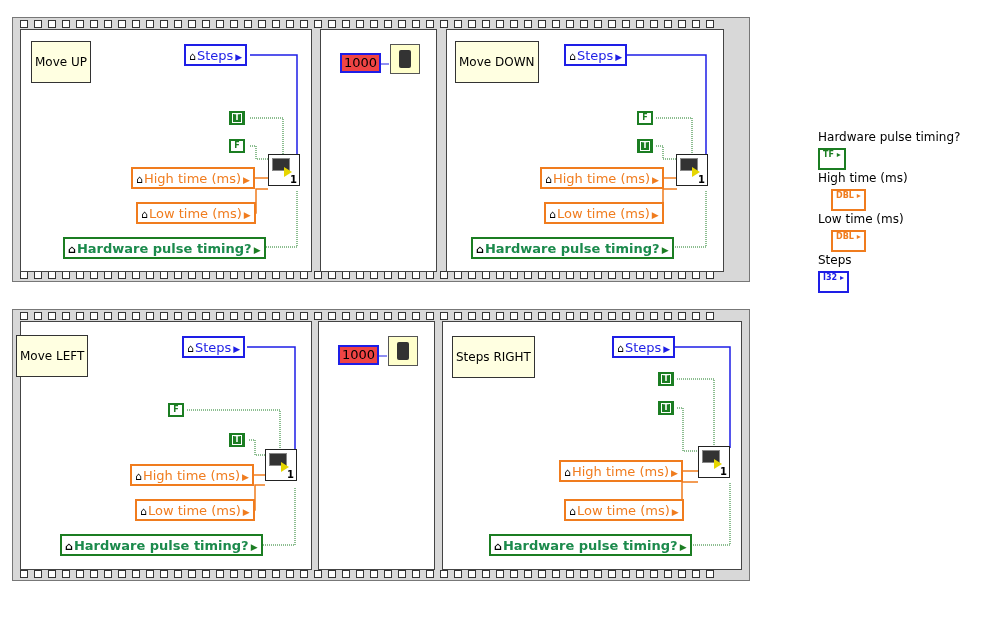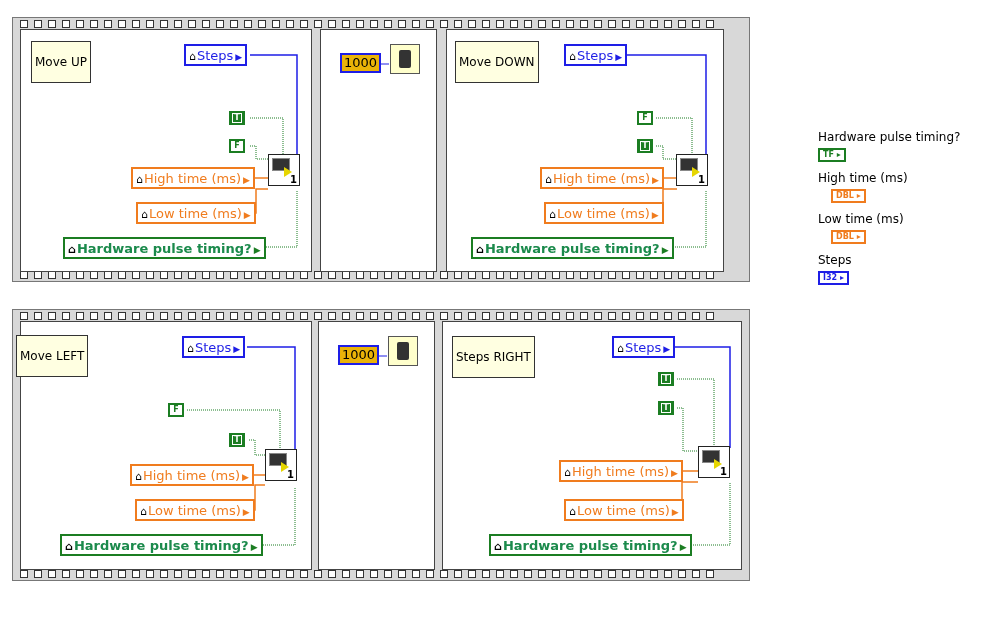--- a/index.html
+++ b/index.html
@@ -19,25 +19,25 @@
   .orange{border-color:#f07c1e;color:#f07c1e;margin-left:13px;}
   .green{border-color:#1b7d22;color:#1b7d22;font-weight:bold;}
   .green .txt{color:#1b8a4c;}
   .bool{position:absolute;width:16px;height:14px;border:2px solid #1b7d22;background:#fff;box-sizing:border-box;font-size:8px;font-weight:bold;color:#1b7d22;text-align:center;line-height:10px;}
   .bool.t{background:#1b7d22;color:#fff;}
   .bool.t span{display:inline-block;border:1px solid #fff;width:8px;height:8px;line-height:8px;margin-top:0px;}
   .vi{position:absolute;width:30px;height:30px;border:1px solid #222;background:#fff;}
   .vi .scr{position:absolute;left:3px;top:3px;width:16px;height:11px;background:#333;border:1px solid #888;}
   .vi .num{position:absolute;right:2px;bottom:0;font-size:10px;font-weight:bold;}
   .vi .tri{position:absolute;left:15px;top:12px;width:0;height:0;border-top:5px solid transparent;border-bottom:5px solid transparent;border-left:8px solid #e6d600;}
-  .const{position:absolute;border:2px solid #1e1ee6;background:#eab308;font-size:13px;padding:0 2px;height:20px;line-height:16px;box-sizing:border-box;color:#000;}
+  .const{position:absolute;border:2px solid #1e1ee6;background:#ef4444;font-size:13px;padding:0 2px;height:20px;line-height:16px;box-sizing:border-box;color:#000;}
   .wait{position:absolute;width:30px;height:30px;background:#ffffcc;border:1px solid #555;box-sizing:border-box;}
   svg.wires{position:absolute;left:0;top:0;pointer-events:none;}
   .legend-label{position:absolute;font-size:12px;color:#000;white-space:nowrap;}
-  .term{position:absolute;height:14px;border:2px solid;box-sizing:border-box;font-size:8px;font-weight:bold;line-height:9px;padding:0 3px;background:#fff;}
+  .term{position:absolute;height:22px;border:2px solid;box-sizing:border-box;font-size:8px;font-weight:bold;line-height:9px;padding:0 3px;background:#fff;}
   .term.green{border-color:#1b7d22;color:#1b7d22;}
   .term.orange{border-color:#f07c1e;color:#f07c1e;}
   .term.blue{border-color:#1e1ee6;color:#1e1ee6;}
 </style>
 </head>
 <body>
 
 <div class="seq" style="left:12px;top:17px;width:738px;height:265px;">
   <div class="perf top">
       <span class="hole"></span>

